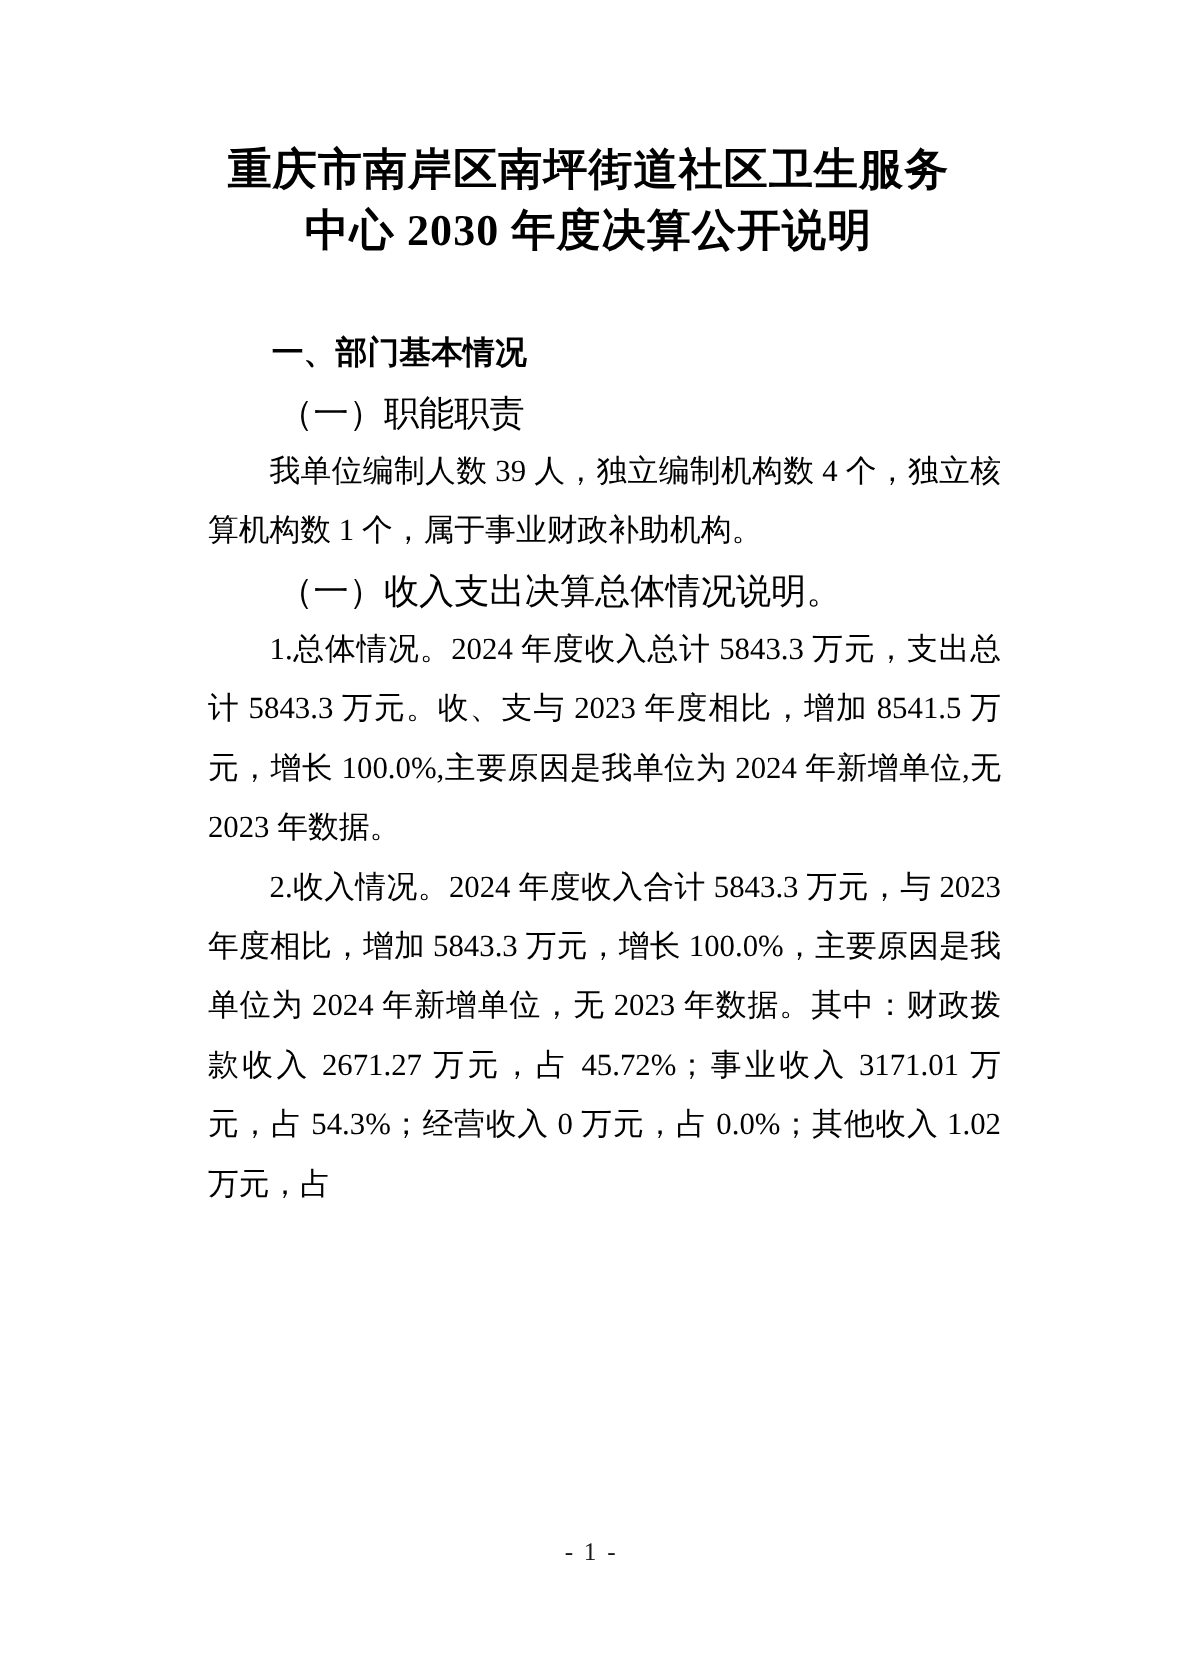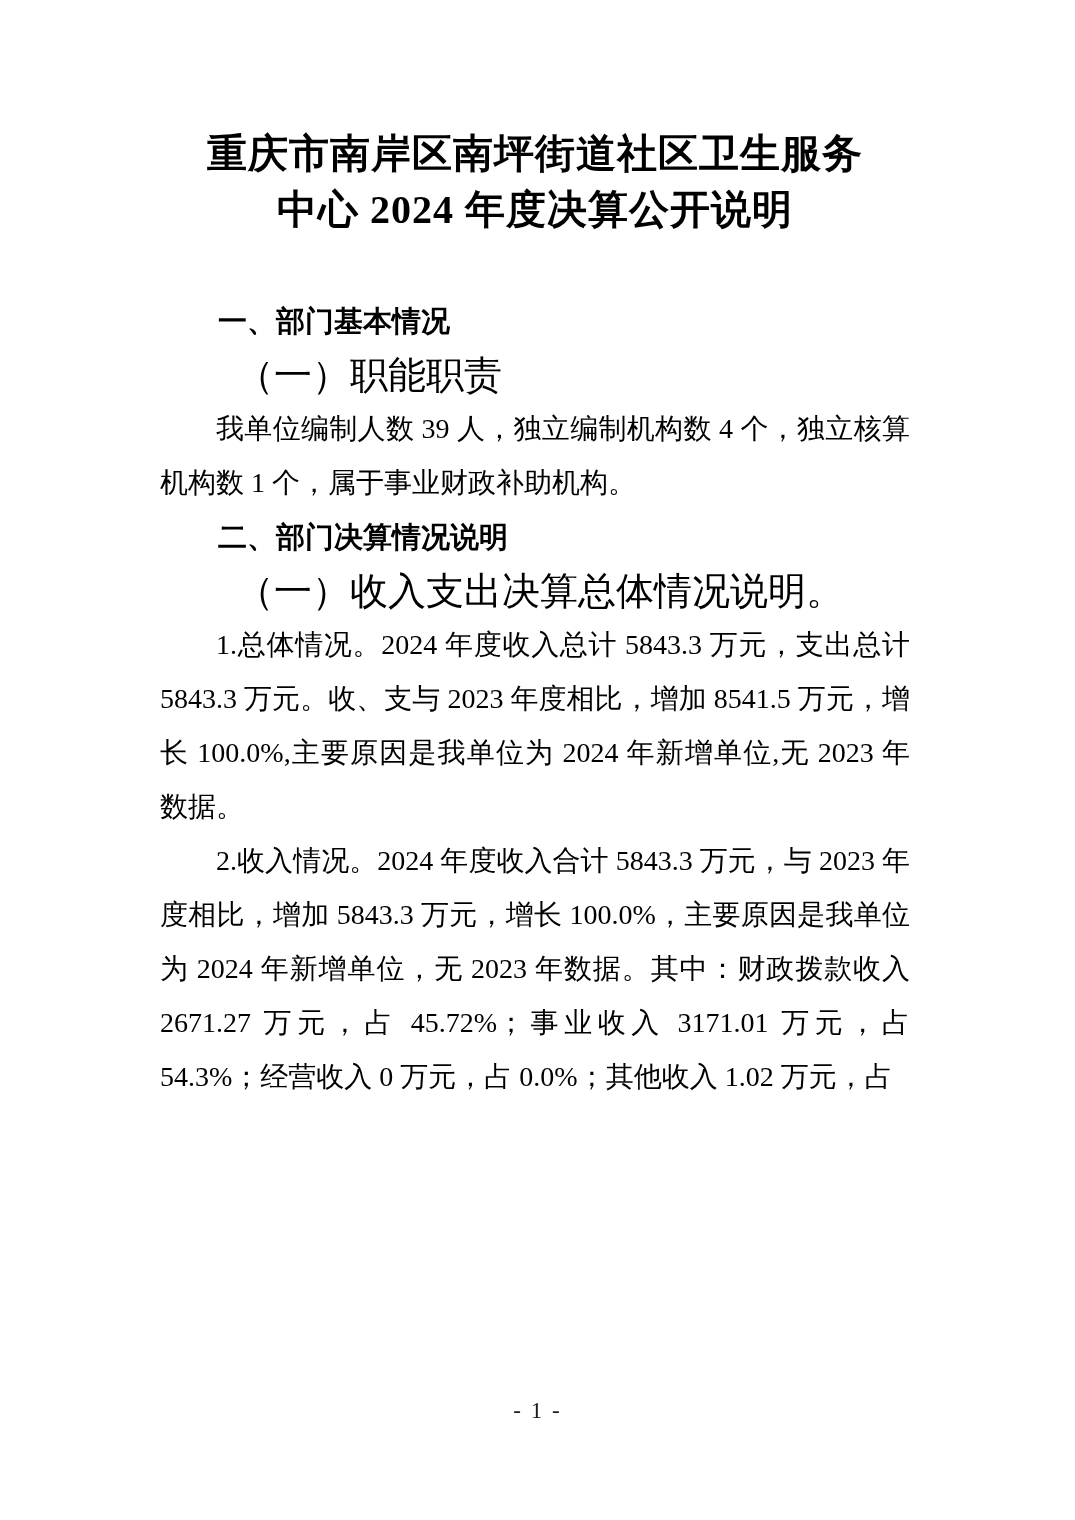--- a/index.html
+++ b/index.html
@@ -28,32 +28,33 @@
     font-family: "Liberation Serif", serif;
     font-weight: 700;
     font-size: 40px;
     line-height: 56px;
     letter-spacing: 1px;
   }
   .doc-title .title-line { display: block; }
   .block {
     font-size: 28px;
     line-height: 54px;
+    margin-left: 29px;
   }
   .heading1 {
     font-family: "Liberation Sans", sans-serif;
     font-weight: 700;
     font-size: 29px;
     text-indent: 2em;
     text-align: left;
   }
   .heading2 {
     font-family: Liberation Sans, sans-serif;
     font-weight: 400;
-    font-size: 38px;
+    font-size: 32px;
     text-indent: 2em;
     text-align: left;
   }
   .paragraph {
     font-family: "Liberation Serif", serif;
     font-weight: 400;
     font-size: 28px;
     text-indent: 2em;
     text-align: justify;
   }
@@ -70,32 +71,31 @@
   }
 </style>
 </head>
 <body>
 
 <div class="page">
   <div class="content">
 
     <h1 class="doc-title">
       <span class="title-line">重庆市南岸区南坪街道社区卫生服务</span>
-      <span class="title-line">中心 2024 年度决算公开说明</span>
+      <span class="title-line">中心 2030 年度决算公开说明</span>
     </h1>
 
     <h2 class="block heading1">一、部门基本情况</h2>
 
     <h3 class="block heading2">（一）职能职责</h3>
 
 
 
     <p class="block paragraph">我单位编制人数 39 人，独立编制机构数 4 个，独立核算机构数 1 个，属于事业财政补助机构。</p>
 
-    <h2 class="block heading1">二、部门决算情况说明</h2>
 
     <h3 class="block heading2">（一）收入支出决算总体情况说明。</h3>
 
     <p class="block paragraph">1.总体情况。2024 年度收入总计 5843.3 万元，支出总计 5843.3 万元。收、支与 2023 年度相比，增加 8541.5 万元，增长 100.0%,主要原因是我单位为 2024 年新增单位,无 2023 年数据。</p>
 
     <p class="block paragraph">2.收入情况。2024 年度收入合计 5843.3 万元，与 2023 年度相比，增加 5843.3 万元，增长 100.0%，主要原因是我单位为 2024 年新增单位，无 2023 年数据。其中：财政拨款收入 2671.27 万元，占 45.72%；事业收入 3171.01 万元，占 54.3%；经营收入 0 万元，占 0.0%；其他收入 1.02 万元，占</p>
 
   </div>
 
   <div class="page-number">- 1 -</div>

